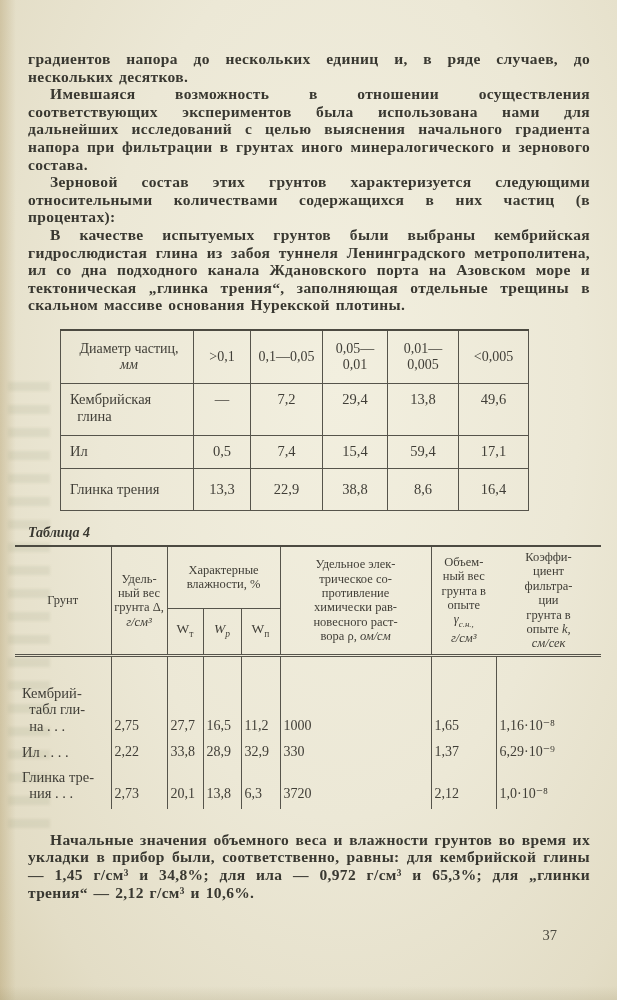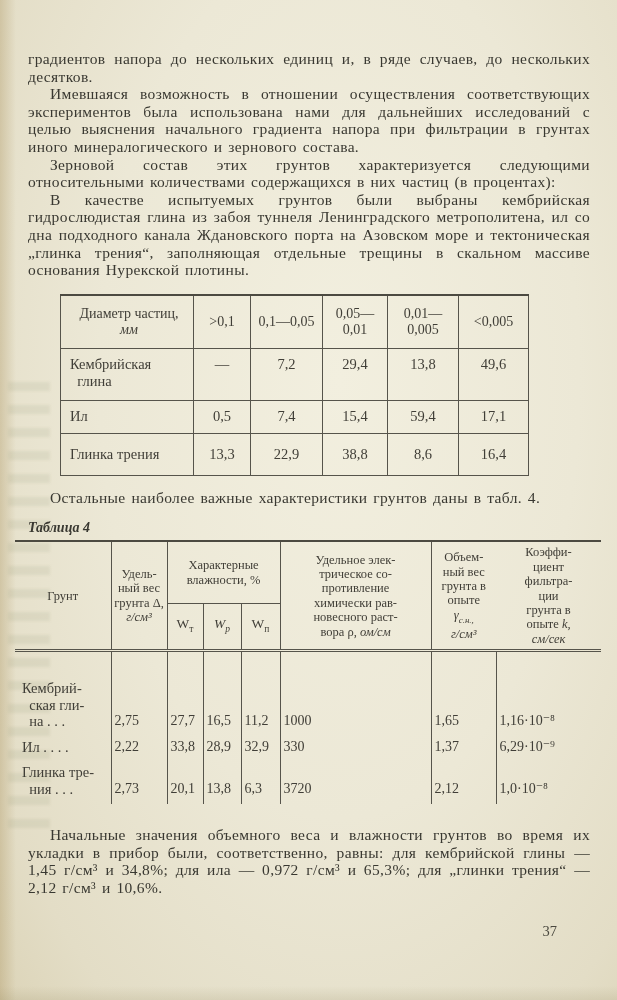--- a/index.html
+++ b/index.html
@@ -17,21 +17,21 @@
     background:linear-gradient(to right, rgba(176,154,104,0.38), rgba(176,154,104,0));}
   .edge-bottom{position:absolute;left:0;bottom:0;width:100%;height:14px;
     background:linear-gradient(to top, rgba(150,140,100,0.18), rgba(150,140,100,0));}
   .ghost{position:absolute;left:8px;top:382px;width:42px;height:460px;
     background:repeating-linear-gradient(to bottom, rgba(140,145,108,0.13) 0 9px, rgba(0,0,0,0) 9px 23px);
     filter:blur(1.6px);}
   .content{position:absolute;left:28px;top:50px;width:562px;}
 
   p.para{
     margin:0;font-size:15.5px;line-height:17.6px;
-    text-align:justify;letter-spacing:0.35px;word-spacing:1.6px;
+    text-align:justify;letter-spacing:0.35px;word-spacing:1.6px;font-weight:bold;
   }
   p.indent{text-indent:22px;}
   .ml{white-space:pre-line;}
   .u{font-style:italic;}
 
   
   table.t1{
     border-collapse:collapse;table-layout:fixed;
     margin:15px 0 0 32px;width:468px;
     border:1.5px solid #56544b;border-top:2.5px solid #4c4a41;
@@ -127,21 +127,20 @@
           <td class="nm">Глинка трения</td>
           <td>13,3</td>
           <td>22,9</td>
           <td>38,8</td>
           <td>8,6</td>
           <td>16,4</td>
         </tr>
       </tbody>
     </table>
 
-    <p class="para indent" style="margin-top:13px;">Остальные наиболее важные характеристики грунтов даны в табл. 4.</p>
 
     <div class="t4label">Таблица 4</div>
 
     <table class="t4">
       <colgroup>
         <col style="width:96px">
           <col style="width:56px">
           <col style="width:36px">
           <col style="width:38px">
         <col style="width:39px">
@@ -190,21 +189,21 @@
         </tr>
         <tr>
           <th class="bl wcell"><span>W</span><sub>т</sub></th>
           <th class="bl wcell it"><span>W</span><sub>р</sub></th>
           <th class="bl wcell"><span>W</span><sub>п</sub></th>
         </tr>
       </thead>
       <tbody>
         <tr class="r1">
           <td class="nm ml">Кембрий-
- ская гли-
+ табл гли-
  на . . .</td>
           <td class="bl">2,75</td>
           <td class="bl">27,7</td>
           <td class="bl">16,5</td>
           <td class="bl">11,2</td>
           <td class="bl">1000</td>
           <td class="bl">1,65</td>
           <td class="bl">1,16·10⁻⁸</td>
         </tr>
         <tr>

